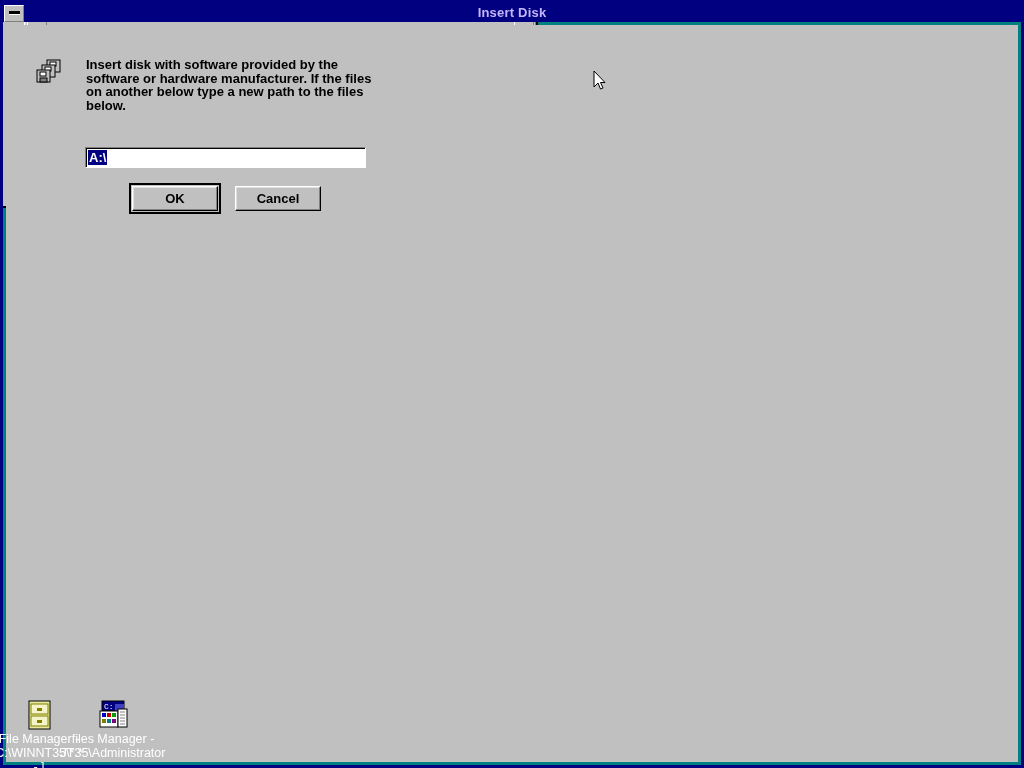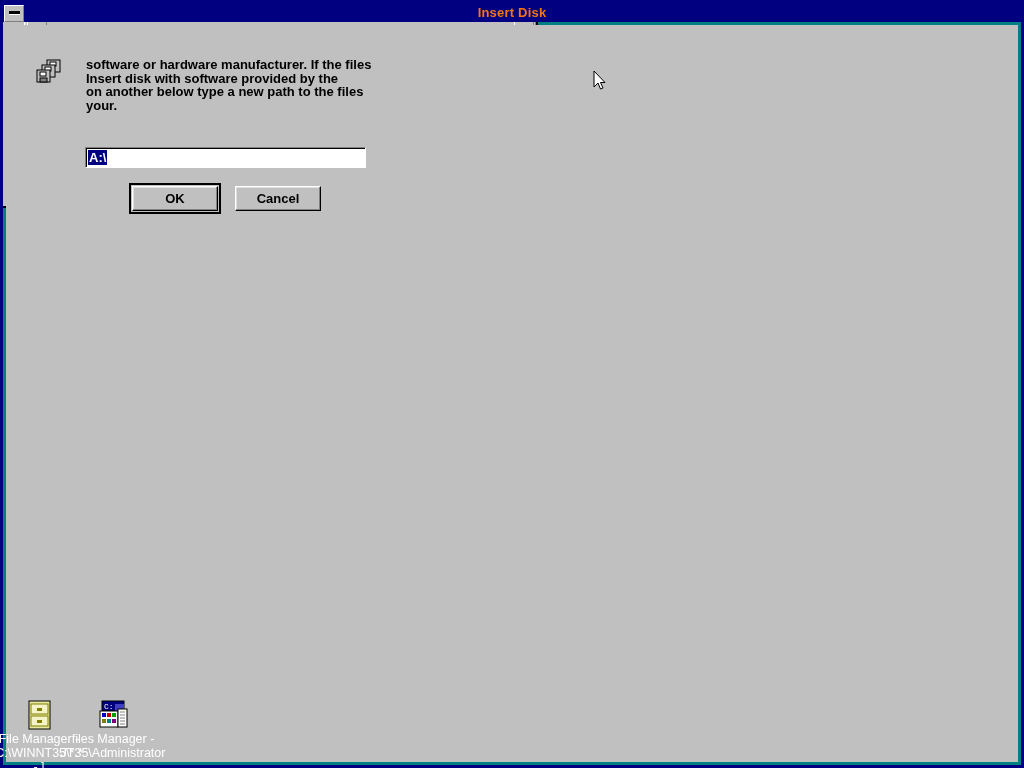--- a/index.html
+++ b/index.html
@@ -50,21 +50,21 @@
   .title-text {
     flex: 1;
     text-align: center;
     font-weight: bold;
     font-size: 13px;
     letter-spacing: 0.2px;
     white-space: nowrap;
     overflow: hidden;
   }
   .titlebar.inactive .title-text { color: #000000; }
-  .titlebar.active   .title-text { color: #f97316; }
+  .titlebar.active   .title-text { color: #c4b5fd; }
 
   
   .sysbox {
     width: 20px;
     height: 17px;
     margin: 1px 0 0 1px;
     background: #c0c0c0;
     border-top: 1px solid #ffffff;
     border-left: 1px solid #ffffff;
     border-right: 1px solid #808080;
@@ -460,24 +460,24 @@
             <rect x="8" y="8" width="13" height="12"></rect>
             <rect x="11" y="10" width="6" height="4" fill="#ffffff"></rect>
             <rect x="3" y="13" width="13" height="12"></rect>
             <rect x="6" y="15" width="6" height="4" fill="#ffffff"></rect>
             <rect x="6" y="21" width="7" height="4" fill="#808080"></rect>
           </g>
         </svg>
       </div>
 
       <div id="id-msg">
+        <div>Insert disk with software provided by the</div>
         <div>software or hardware manufacturer.  If the files</div>
-        <div>Insert disk with software provided by the</div>
         <div>on another below type a new path to the files</div>
-        <div>your.</div>
+        <div>below.</div>
       </div>
 
       <div class="field" style="left:79px; top:122px; width:281px; height:21px; padding-left:2px;">
         <span class="sel">A:\</span>
       </div>
 
       <div class="btn default" style="left:126px; top:161px; width:86px; height:25px;">
         <span>OK</span>
       </div>
       <div class="btn" style="left:229px; top:161px; width:86px; height:25px;">

